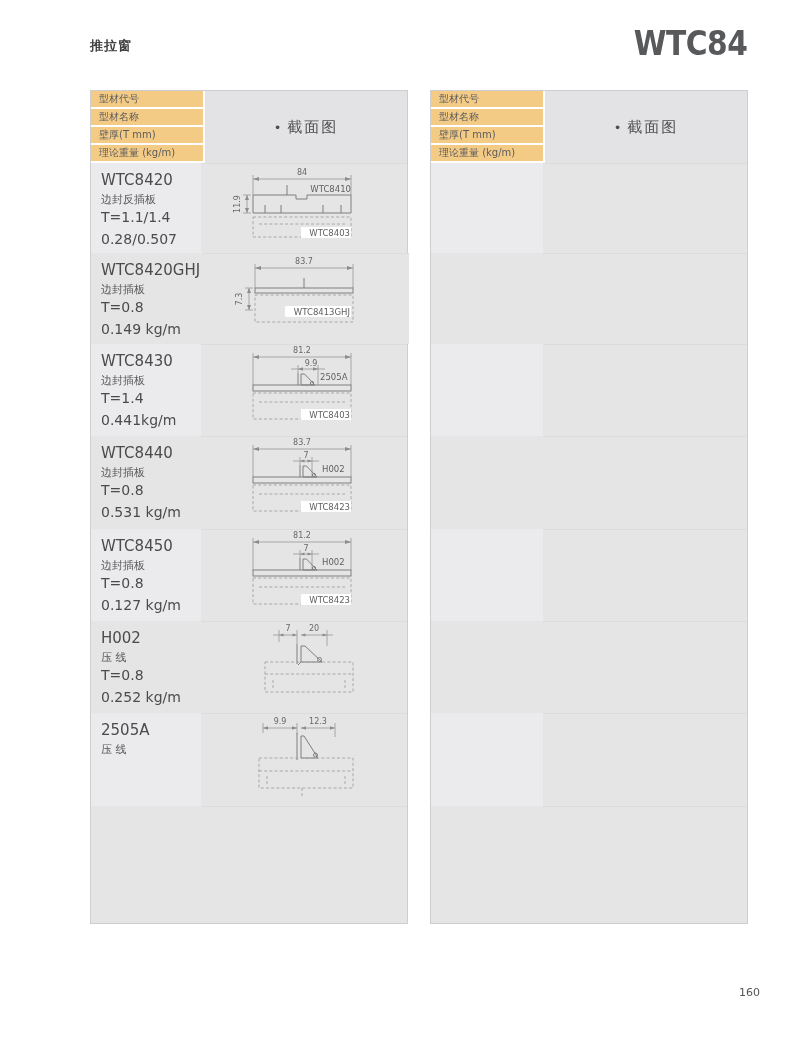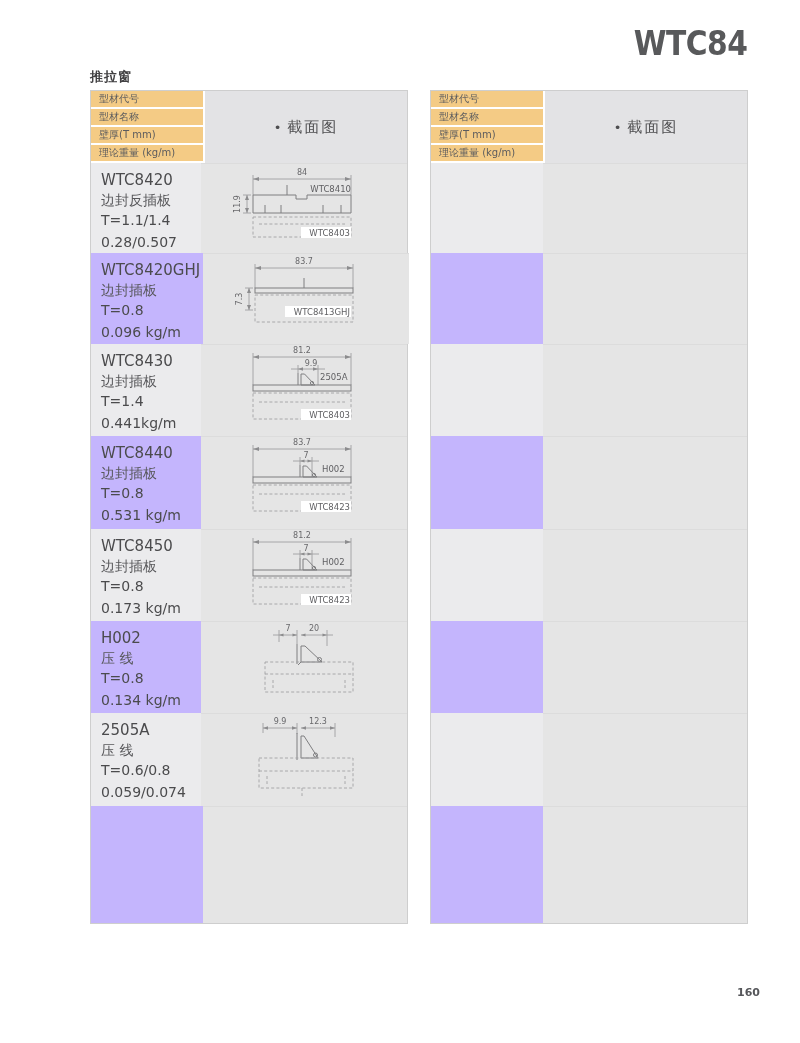--- a/index.html
+++ b/index.html
@@ -1,46 +1,46 @@
 <!DOCTYPE html>
 <html><head>
 <meta charset="utf-8">
 <style>
   html,body{margin:0;padding:0;}
   body{
     width:800px;height:1043px;position:relative;background:#ffffff;
     font-family:"DejaVu Sans","Liberation Sans",sans-serif;color:#4b4b4d;
   }
-  .category{position:absolute;left:90px;top:37px;font-size:13px;font-weight:600;color:#414042;letter-spacing:1px;margin-top:31px;}
+  .category{position:absolute;left:90px;top:37px;font-size:13px;font-weight:600;color:#414042;letter-spacing:1px;}
   .model{position:absolute;right:52px;top:24px;font-size:33px;font-weight:700;color:#58595b;
          letter-spacing:-.5px;transform:scaleX(.9);transform-origin:right center;}
-  .pageno{position:absolute;right:40px;top:986px;font-size:11px;font-weight:700;color:#55565a;}
+  .pageno{position:absolute;right:40px;top:986px;font-size:11px;font-weight:400;color:#55565a;}
 
   .tbl{position:absolute;top:90px;width:318px;border:1px solid #cecece;box-sizing:border-box;background:#fff;}
   .tbl.left{left:90px;}
   .tbl.right{left:430px;}
 
   .head{display:flex;}
   .hlabels{width:112px;border-radius:23px;}
   .hl{height:18px;box-sizing:border-box;background:#f4cb85;border-bottom:2px solid #ffffff;
       display:flex;align-items:center;padding-left:8px;font-size:10px;color:#5c5c5e;}
   .sec{flex:1;height:72px;box-sizing:border-box;background:#e3e3e5;border-left:2px solid #ffffff;
        display:flex;align-items:center;justify-content:center;font-size:15px;color:#4e4e50;letter-spacing:2px;}
   .sec .bullet{font-size:13px;margin-right:6px;letter-spacing:0;}
 
   .row{display:flex;}
   .row .label{width:112px;box-sizing:border-box;padding:9px 8px 10px 10px;display:flex;flex-direction:column;}
   .row.a0 .label{background:#ebebed;}
-  .row.a1 .label{background:#c4b5fd;}
+  .row.a1 .label{background:#e5e5e5;}
   .row .content{flex:1;background:#e5e5e5;border-top:1px solid #dcdcdc;box-sizing:border-box;position:relative;}
   .r0{height:90px}.r1{height:91px}.r2{height:92px}.r3{height:93px}
   .r4{height:92px}.r5{height:92px}.r6{height:93px}.r7{height:117px}
 
   .code{font-size:15px;color:#4b4b4d;line-height:1.15;}
-  .pname{font-size:14px;color:#57575a;margin-top:3px;}
+  .pname{font-size:11px;color:#57575a;margin-top:3px;}
   .spec{margin-top:auto;font-size:14px;color:#55555
 8;line-height:1.55;}
 
   svg.diag{display:block;margin:0 auto;}
   .s1{stroke:#7e7e80;fill:none;stroke-width:1;}
   .s2{stroke:#97979a;fill:none;stroke-width:.8;}
   .s3{stroke:#a0a0a3;fill:none;stroke-width:.9;stroke-dasharray:3,2.2;}
   .ar{fill:#8c8c8e;stroke:none;}
   .wbg{fill:#ffffff;stroke:none;}
   text.dt{font-size:8px;fill:#68686b;}
@@ -103,21 +103,21 @@
       </svg>
     </div>
   </div>
 
   <div class="row r1 a1">
     <div class="label">
       <div class="code">WTC8420GHJ</div>
       <div class="pname">边封插板</div>
       <div class="spec">
         <div>T=0.8</div>
-        <div>0.096 kg/m</div>
+        <div>0.149 kg/m</div>
       </div>
     </div>
     <div class="content">
       <svg class="diag" width="206" height="90" viewBox="0 0 206 90">
         <line class="s2" x1="52" y1="10" x2="52" y2="34"></line>
           <line class="s2" x1="150" y1="10" x2="150" y2="34"></line>
         <line class="s2" x1="52" y1="14" x2="150" y2="14"></line>
         <path class="ar" d="M52,14 l6,-2 v4 z"></path>
           <path class="ar" d="M150,14 l-6,-2 v4 z"></path>
         <text class="dt" x="101" y="10" text-anchor="middle">83.7</text>
@@ -207,21 +207,21 @@
       </svg>
     </div>
   </div>
 
   <div class="row r4 a0">
     <div class="label">
       <div class="code">WTC8450</div>
       <div class="pname">边封插板</div>
       <div class="spec">
         <div>T=0.8</div>
-        <div>0.173 kg/m</div>
+        <div>0.127 kg/m</div>
       </div>
     </div>
     <div class="content">
       <svg class="diag" width="206" height="91" viewBox="0 0 206 91">
         <line class="s2" x1="52" y1="8" x2="52" y2="40"></line>
           <line class="s2" x1="150" y1="8" x2="150" y2="40"></line>
         <line class="s2" x1="52" y1="12" x2="150" y2="12"></line>
         <path class="ar" d="M52,12 l6,-2 v4 z"></path>
           <path class="ar" d="M150,12 l-6,-2 v4 z"></path>
         <text class="dt" x="101" y="8" text-anchor="middle">81.2</text>
@@ -243,21 +243,21 @@
       </svg>
     </div>
   </div>
 
   <div class="row r5 a1">
     <div class="label">
       <div class="code">H002</div>
       <div class="pname">压 线</div>
       <div class="spec">
         <div>T=0.8</div>
-        <div>0.134 kg/m</div>
+        <div>0.252 kg/m</div>
       </div>
     </div>
     <div class="content">
       <svg class="diag" width="206" height="91" viewBox="0 0 206 91">
         <line class="s2" x1="78" y1="8" x2="78" y2="20"></line>
           <line class="s2" x1="96" y1="8" x2="96" y2="22"></line>
         <line class="s2" x1="126" y1="8" x2="126" y2="24"></line>
         <line class="s2" x1="72" y1="13" x2="96" y2="13"></line>
         <path class="ar" d="M78,13 l4.5,-1.6 v3.2 z"></path>
           <path class="ar" d="M96,13 l-4.5,-1.6 v3.2 z"></path>
@@ -275,24 +275,20 @@
         <line class="s3" x1="72" y1="58" x2="72" y2="66"></line>
           <line class="s3" x1="144" y1="58" x2="144" y2="66"></line>
       </svg>
     </div>
   </div>
 
   <div class="row r6 a0">
     <div class="label">
       <div class="code">2505A</div>
       <div class="pname">压 线</div>
-      <div class="spec">
-        <div>T=0.6/0.8</div>
-        <div>0.059/0.074 kg/m</div>
-      </div>
     </div>
     <div class="content">
       <svg class="diag" width="206" height="92" viewBox="0 0 206 92">
         <line class="s2" x1="62" y1="9" x2="62" y2="19"></line>
           <line class="s2" x1="96" y1="9" x2="96" y2="20"></line>
         <line class="s2" x1="134" y1="9" x2="134" y2="23"></line>
         <line class="s2" x1="62" y1="14" x2="96" y2="14"></line>
         <path class="ar" d="M62,14 l5,-1.8 v3.6 z"></path>
           <path class="ar" d="M96,14 l-5,-1.8 v3.6 z"></path>
         <text class="dt" x="79" y="10" text-anchor="middle">9.9</text>

